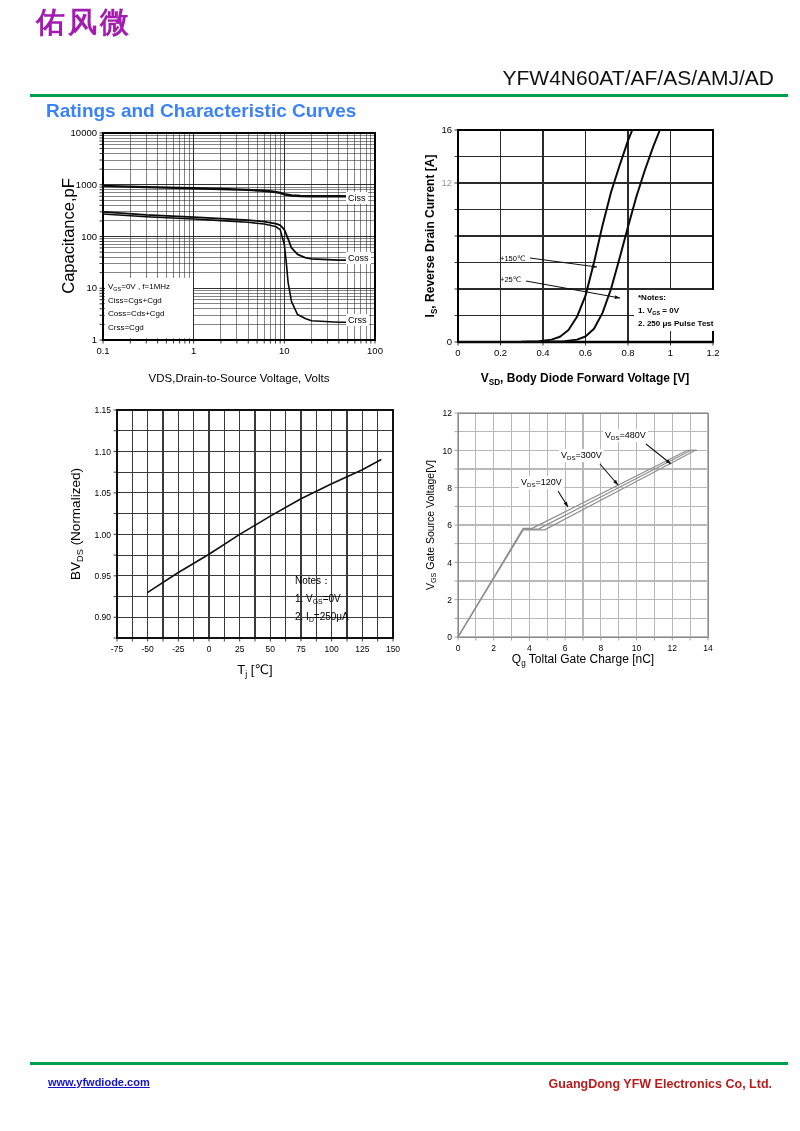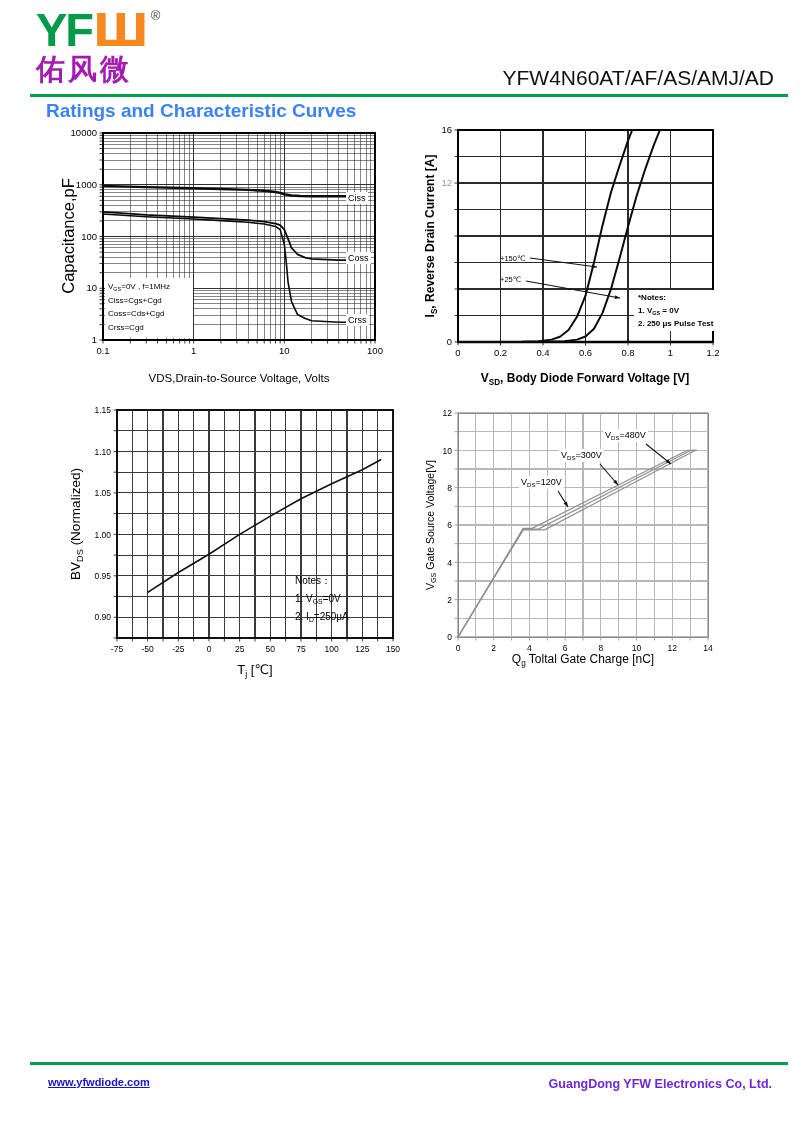--- a/index.html
+++ b/index.html
@@ -21,31 +21,28 @@
   
   .chart{position:absolute;}
   #chart-capacitance{left:60px;top:118px;}
   #chart-body-diode{left:420px;top:118px;}
   #chart-bvds{left:60px;top:400px;}
   #chart-gate-charge{left:420px;top:400px;}
   
   .footer-link{position:absolute;left:48px;top:1076px;font-size:11px;font-weight:bold;
                color:#1414c8;text-decoration:underline;}
   .footer-page{position:absolute;left:0;right:0;top:1079px;text-align:center;font-size:11px;font-weight:bold;color:#111;}
-  .footer-company{position:absolute;right:28px;top:1077px;font-size:12.5px;font-weight:bold;color:#6d28d9;text-align:right;}
+  .footer-company{position:absolute;right:28px;top:1077px;font-size:12.5px;font-weight:bold;color:#b91c1c;text-align:right;}
 </style>
 </head>
 <body>
 
 <div id="page">
 
   <div class="logo">
-    <div class="logo-row">
-      <span class="logo-yf">YF</span><span class="logo-sha">Ш</span><span class="logo-reg">®</span>
-    </div>
     <div class="logo-cn">佑风微</div>
   </div>
 
   <div class="part-number">YFW4N60AT/AF/AS/AMJ/AD</div>
   <div class="rule" id="rule-top"></div>
   <div class="section-title">Ratings and Characteristic Curves</div>
 
   <svg class="chart" id="chart-capacitance" width="350" height="285" viewBox="0 0 350 285">
       <line x1="43" y1="15" x2="43" y2="222" stroke="#222222" stroke-width="0.935" shape-rendering="crispEdges"></line>
       <line x1="70.29338627353431" y1="15" x2="70.29338627353431" y2="222" stroke="#222222" stroke-width="0.55" shape-rendering="crispEdges"></line>

